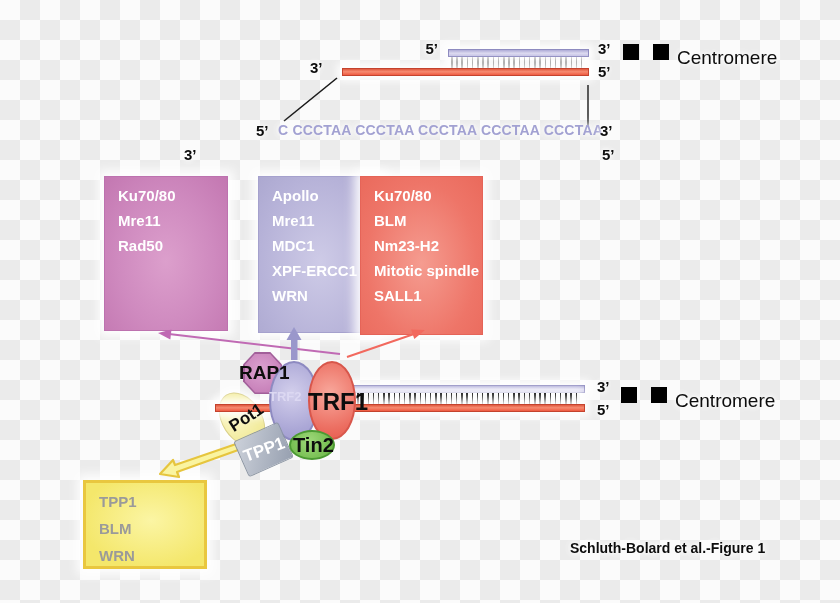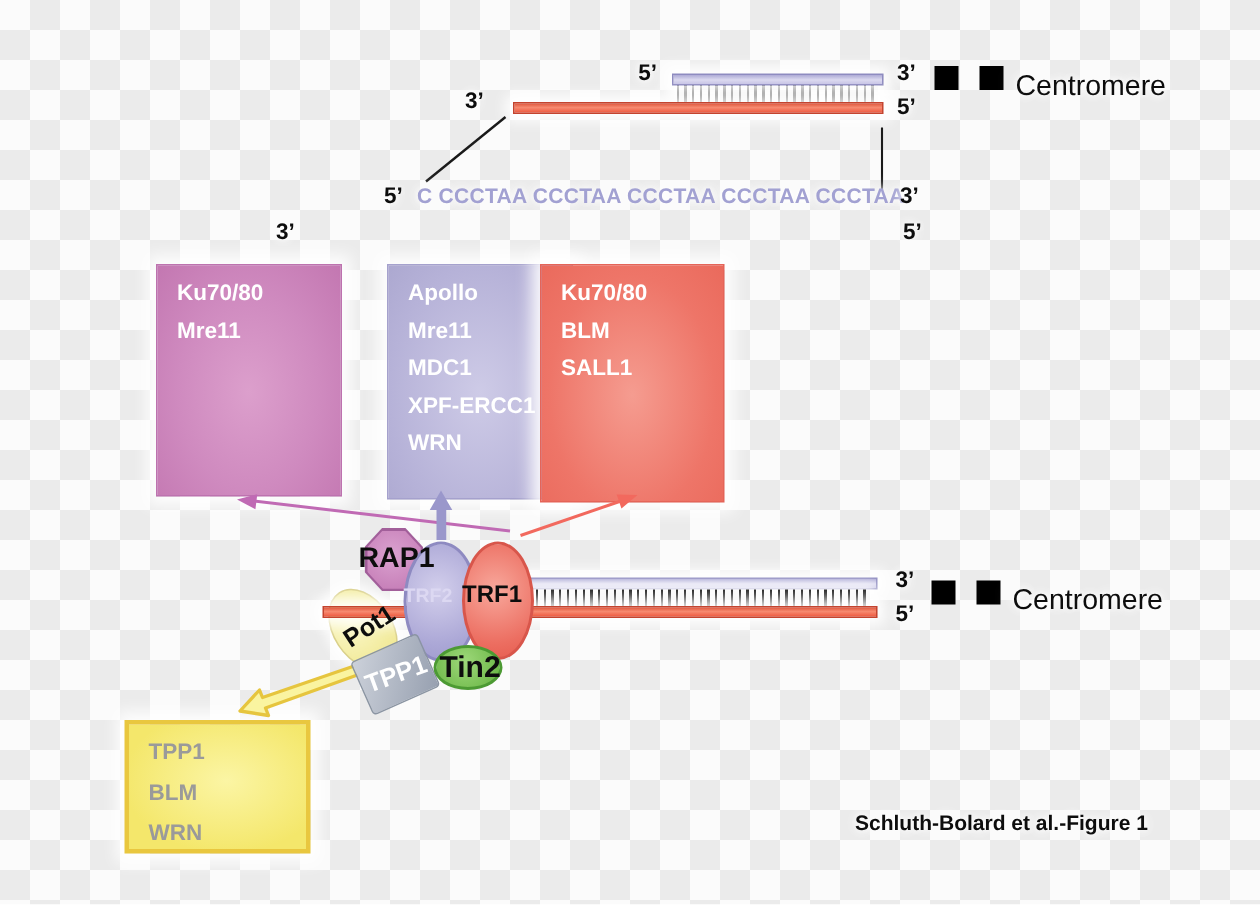--- a/index.html
+++ b/index.html
@@ -96,33 +96,36 @@
   <div class="lab b15 tglow" style="left:256px;top:122px">5’</div>
   <div class="seq seq-c" style="left:278px;top:122px">C CCCTAA CCCTAA CCCTAA CCCTAA CCCTAA</div>
   <div class="lab b15 tglow" style="left:600px;top:122px">3’</div>
 
   <div class="lab b15 tglow" style="left:184px;top:146px">3’</div>
   <div class="lab b15 tglow" style="left:602px;top:146px">5’</div>
 
   <div class="pbox box-pink">
     <div class="box-row">Ku70/80</div>
     <div class="box-row">Mre11</div>
+    <div class="box-row">Rad50</div>
   </div>
 
   <div class="pbox box-lav">
     <div class="box-row">Apollo</div>
     <div class="box-row">Mre11</div>
     <div class="box-row">MDC1</div>
     <div class="box-row">XPF-ERCC1</div>
     <div class="box-row">WRN</div>
   </div>
 
   <div class="pbox box-red">
     <div class="box-row">Ku70/80</div>
     <div class="box-row">BLM</div>
+    <div class="box-row">Nm23-H2</div>
+    <div class="box-row">Mitotic spindle</div>
     <div class="box-row">SALL1</div>
   </div>
 
   <div class="bar bar-red halo midbar" style="left:215px;top:404px;width:368px"></div>
   <div class="bar bar-lav halo" style="left:349px;top:385px;width:234px;z-index:2"></div>
   <div class="hatch" style="left:352px;top:393px;width:228px;height:11px;z-index:2"></div>
   <div class="lab b15 tglow" style="left:597px;top:378px">3’</div>
   <div class="lab b15 tglow" style="left:597px;top:401px">5’</div>
   <div class="csq" style="left:621px;top:387px"></div>
   <div class="csq" style="left:651px;top:387px"></div>
@@ -133,21 +136,21 @@
 
   <div class="oct-outer">
       <div class="oct-inner"></div>
     </div>
   <div class="clab" style="left:239px;top:362px;font-size:19px;color:#0d0d0d">RAP1</div>
 
   <div class="ell trf2"></div>
   <div class="clab" style="left:269px;top:389px;font-size:13px;color:#dcd8f2">TRF2</div>
 
   <div class="ell trf1"></div>
-  <div class="clab" style="left:308px;top:388px;font-size:16px;color:#0d0d0d">TRF1</div>
+  <div class="clab" style="left:308px;top:388px;font-size:24px;color:#0d0d0d">TRF1</div>
 
   <div class="tpp1g"></div>
   <div class="clab" style="left:243px;top:440px;font-size:17px;color:#fff;transform:rotate(-20deg)">TPP1</div>
 
   <div class="ell tin2"></div>
   <div class="clab" style="left:293px;top:434px;font-size:20px;color:#0d0d0d">Tin2</div>
 
   <div class="pbox box-yellow">
     <div class="box-row">TPP1</div>
     <div class="box-row">BLM</div>

